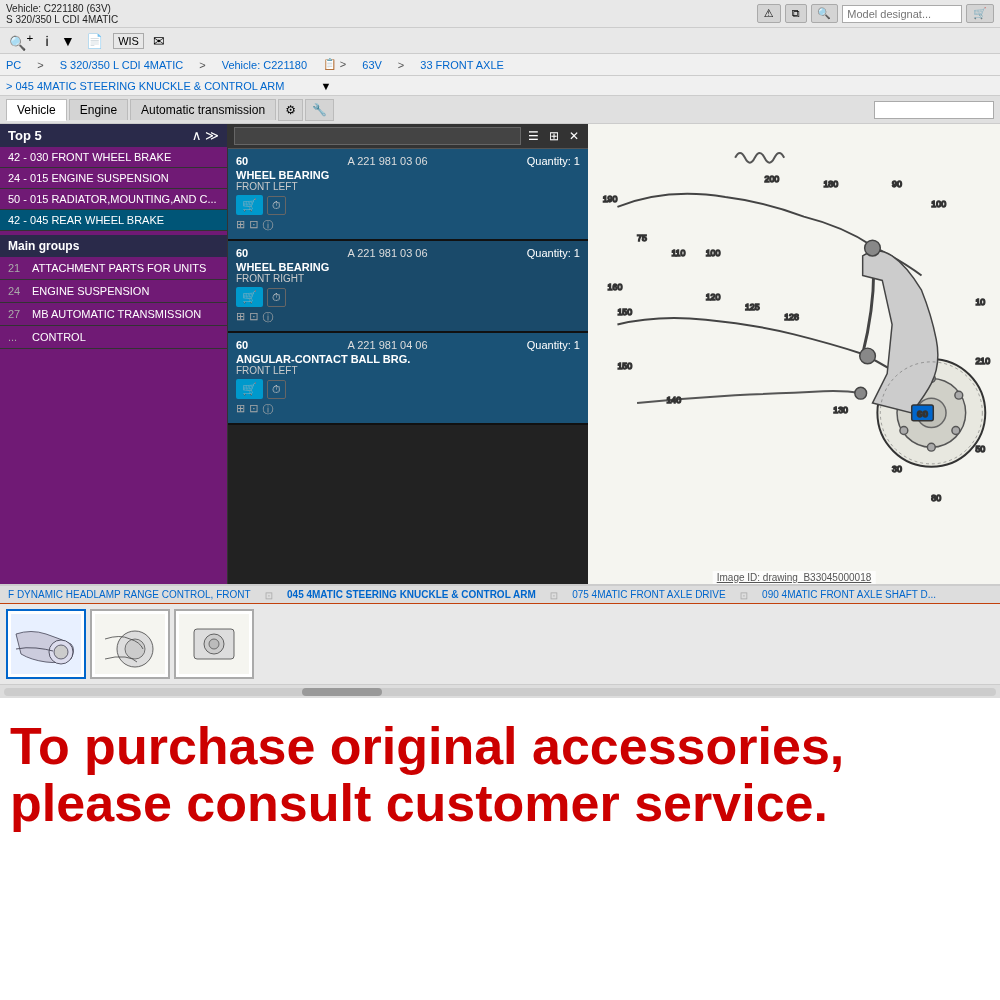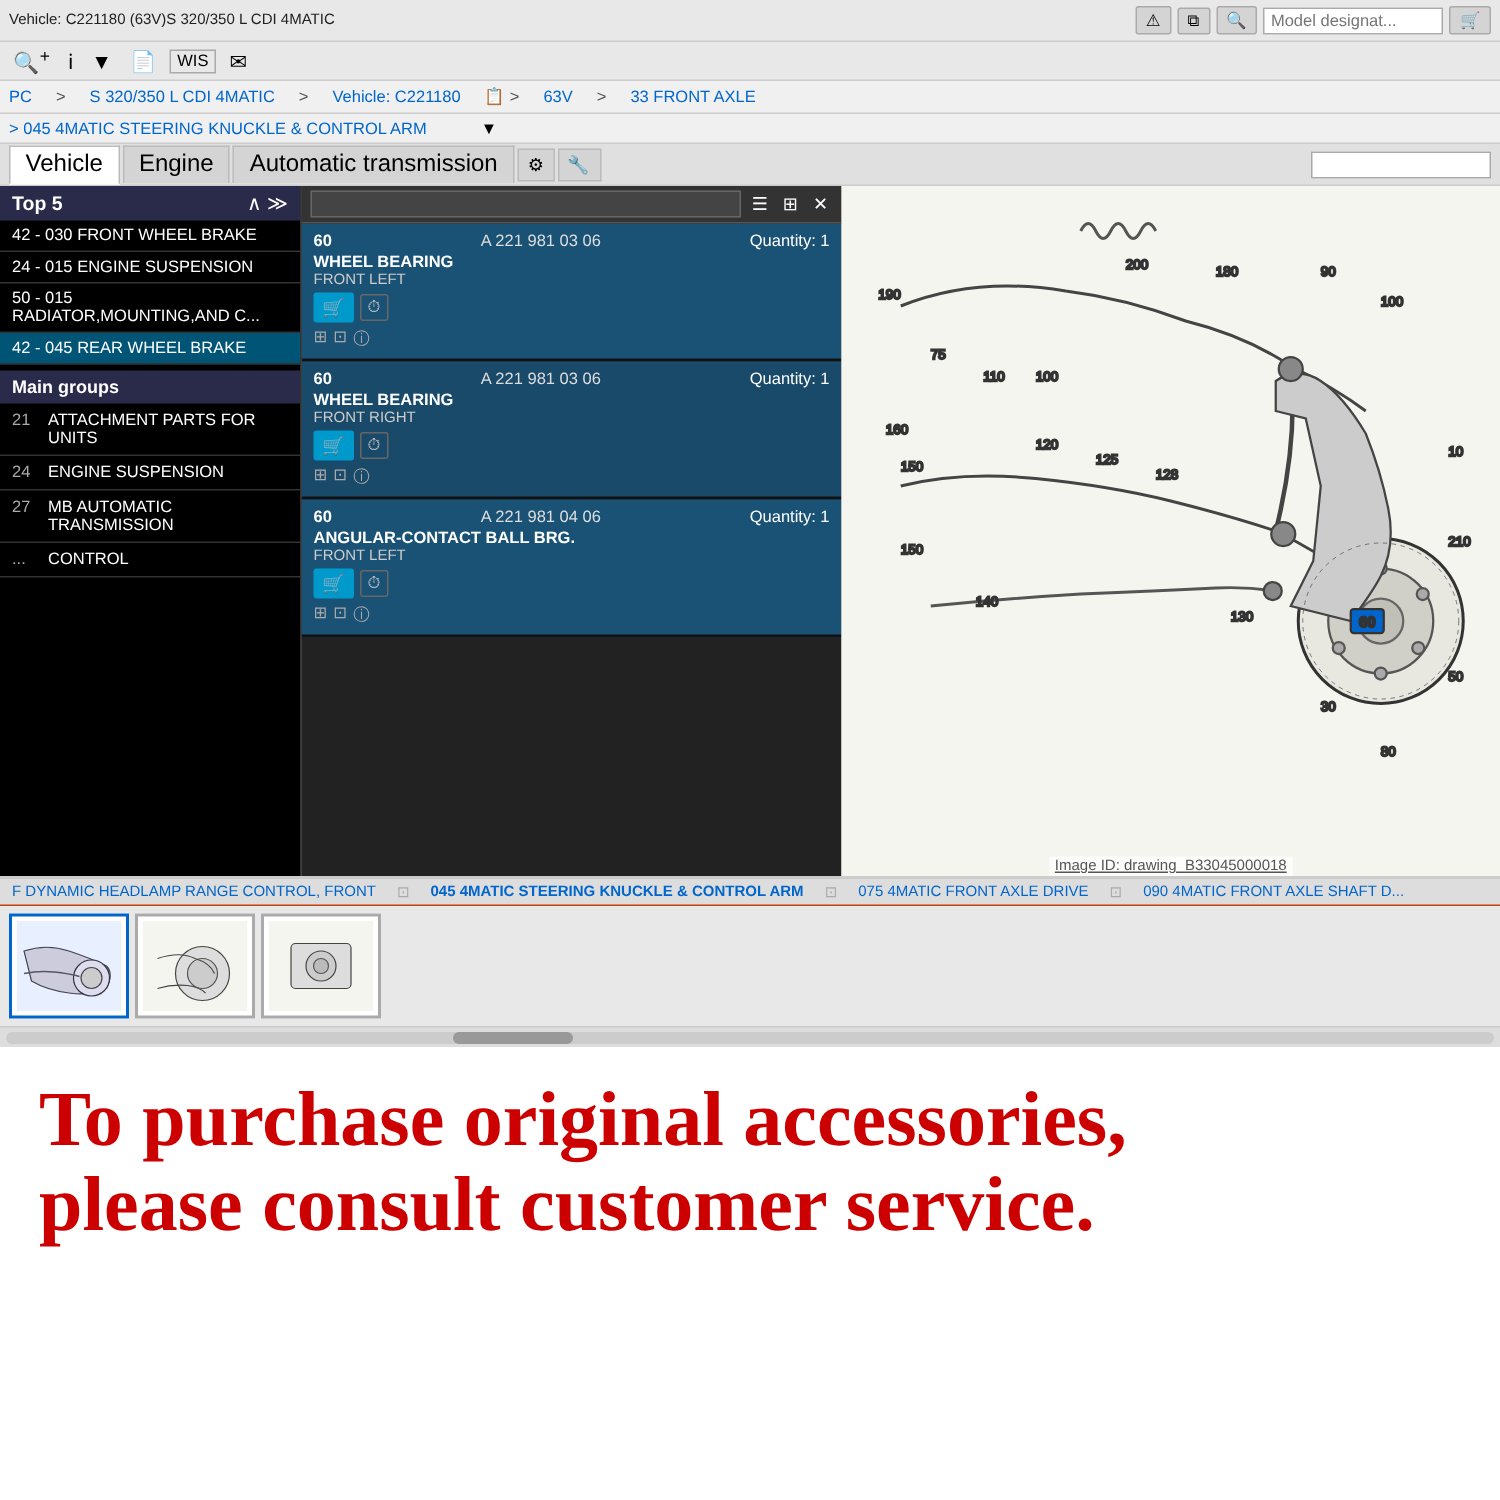--- a/index.html
+++ b/index.html
@@ -1,50 +1,50 @@
 <!DOCTYPE html>
 <html><head>
   <meta charset="utf-8">
   <style>
     * { margin: 0; padding: 0; box-sizing: border-box; }
     body { width: 1000px; height: 1000px; font-family: Arial, sans-serif; font-size: 12px; overflow: hidden; background: #fff; }
 
     
     #topbar { background: #e8e8e8; border-bottom: 1px solid #ccc; padding: 2px 6px; display: flex; align-items: center; justify-content: space-between; height: 28px; }
-    #topbar-left { display: flex; flex-direction: row; }
+    #topbar-left { display: flex; flex-direction: column; }
     #topbar-left span { font-size: 10px; color: #222; }
     #topbar-right { display: flex; align-items: center; gap: 4px; }
     .tb-btn { background: #d4d4d4; border: 1px solid #aaa; border-radius: 2px; padding: 2px 6px; font-size: 11px; cursor: pointer; display: flex; align-items: center; gap: 2px; }
     .tb-input { border: 1px solid #aaa; padding: 2px 4px; font-size: 11px; width: 120px; }
 
     
     #toolbar2 { background: #e8e8e8; border-bottom: 1px solid #ccc; padding: 2px 6px; display: flex; align-items: center; gap: 6px; height: 26px; }
     .icon-btn { background: none; border: none; cursor: pointer; font-size: 14px; padding: 1px 3px; }
 
     
     #breadcrumb { background: #f0f0f0; border-bottom: 1px solid #ccc; padding: 2px 6px; font-size: 11px; color: #0066cc; height: 22px; display: flex; align-items: center; gap: 16px; }
     #breadcrumb span { color: #555; }
     #breadcrumb a { color: #0066cc; text-decoration: none; }
 
     
     #breadcrumb2 { background: #f0f0f0; border-bottom: 1px solid #ccc; padding: 1px 6px; font-size: 11px; height: 20px; display: flex; align-items: center; gap: 36px; }
     #breadcrumb2 a { color: #0066cc; text-decoration: none; }
 
     
     #navtabs { background: #e0e0e0; border-bottom: 1px solid #ccc; padding: 2px 6px; display: flex; align-items: center; gap: 0; height: 28px; }
-    .nav-tab { padding: 3px 10px; border: 1px solid #bbb; border-bottom: none; background: #d4d4d4; cursor: pointer; font-size: 16px; margin-right: 2px; }
+    .nav-tab { padding: 3px 10px; border: 1px solid #bbb; border-bottom: none; background: #d4d4d4; cursor: pointer; font-size: 12px; margin-right: 2px; }
     .nav-tab.active { background: #fff; border-bottom: 1px solid #fff; }
     .nav-tab-icon { padding: 3px 6px; border: 1px solid #bbb; background: #d4d4d4; cursor: pointer; margin-right: 2px; }
     #search-bar-right { margin-left: auto; border: 1px solid #aaa; padding: 2px 4px; font-size: 11px; width: 120px; }
 
     
     #main { display: flex; height: 460px; }
 
     
-    #left-panel { width: 201px; background: #000000; color: #fff; overflow-y: auto; flex-shrink: 0; border-right: 1px solid #333; }
+    #left-panel { width: 228px; background: #701a75; color: #fff; overflow-y: auto; flex-shrink: 0; border-right: 1px solid #333; }
     #top5-header { background: #2a2a4a; padding: 4px 8px; display: flex; align-items: center; justify-content: space-between; font-size: 13px; font-weight: bold; }
     .top5-item { padding: 4px 8px; font-size: 11px; cursor: pointer; border-bottom: 1px solid #333; }
     .top5-item.selected { background: #005577; }
     #main-groups-header { background: #2a2a4a; padding: 4px 8px; font-size: 12px; font-weight: bold; margin-top: 4px; }
     .group-item { padding: 5px 8px; font-size: 11px; cursor: pointer; border-bottom: 1px solid #333; display: flex; align-items: flex-start; gap: 4px; }
     .group-num { color: #aaa; min-width: 20px; }
 
     
     #middle-panel { width: 360px; background: #222; flex-shrink: 0; display: flex; flex-direction: column; overflow: hidden; }
     #middle-toolbar { background: #333; padding: 3px 6px; display: flex; align-items: center; gap: 4px; border-bottom: 1px solid #555; }
@@ -80,21 +80,21 @@
     .thumb { width: 80px; height: 70px; border: 2px solid #aaa; background: #fff; cursor: pointer; display: flex; align-items: center; justify-content: center; flex-shrink: 0; }
     .thumb.selected { border-color: #0066cc; }
     .thumb svg { width: 70px; height: 60px; }
 
     
     #hscroll { height: 14px; background: #ddd; border-top: 1px solid #ccc; display: flex; align-items: center; padding: 0 4px; }
     .hscroll-track { flex: 1; height: 8px; background: #ccc; border-radius: 4px; position: relative; }
     .hscroll-thumb { width: 80px; height: 8px; background: #999; border-radius: 4px; position: absolute; left: 30%; }
 
     
-    #watermark { padding: 20px 26px 10px; text-align: left; font-family: Liberation Serif, serif; }
+    #watermark { padding: 20px 10px 10px; text-align: left; }
     #watermark p { font-size: 52px; font-weight: 900; color: #cc0000; line-height: 1.1; font-style: normal; }
 
     
     .diag-svg { width: 100%; height: 100%; }
   </style>
 </head>
 <body>
 
 <div id="topbar">
   <div id="topbar-left">

